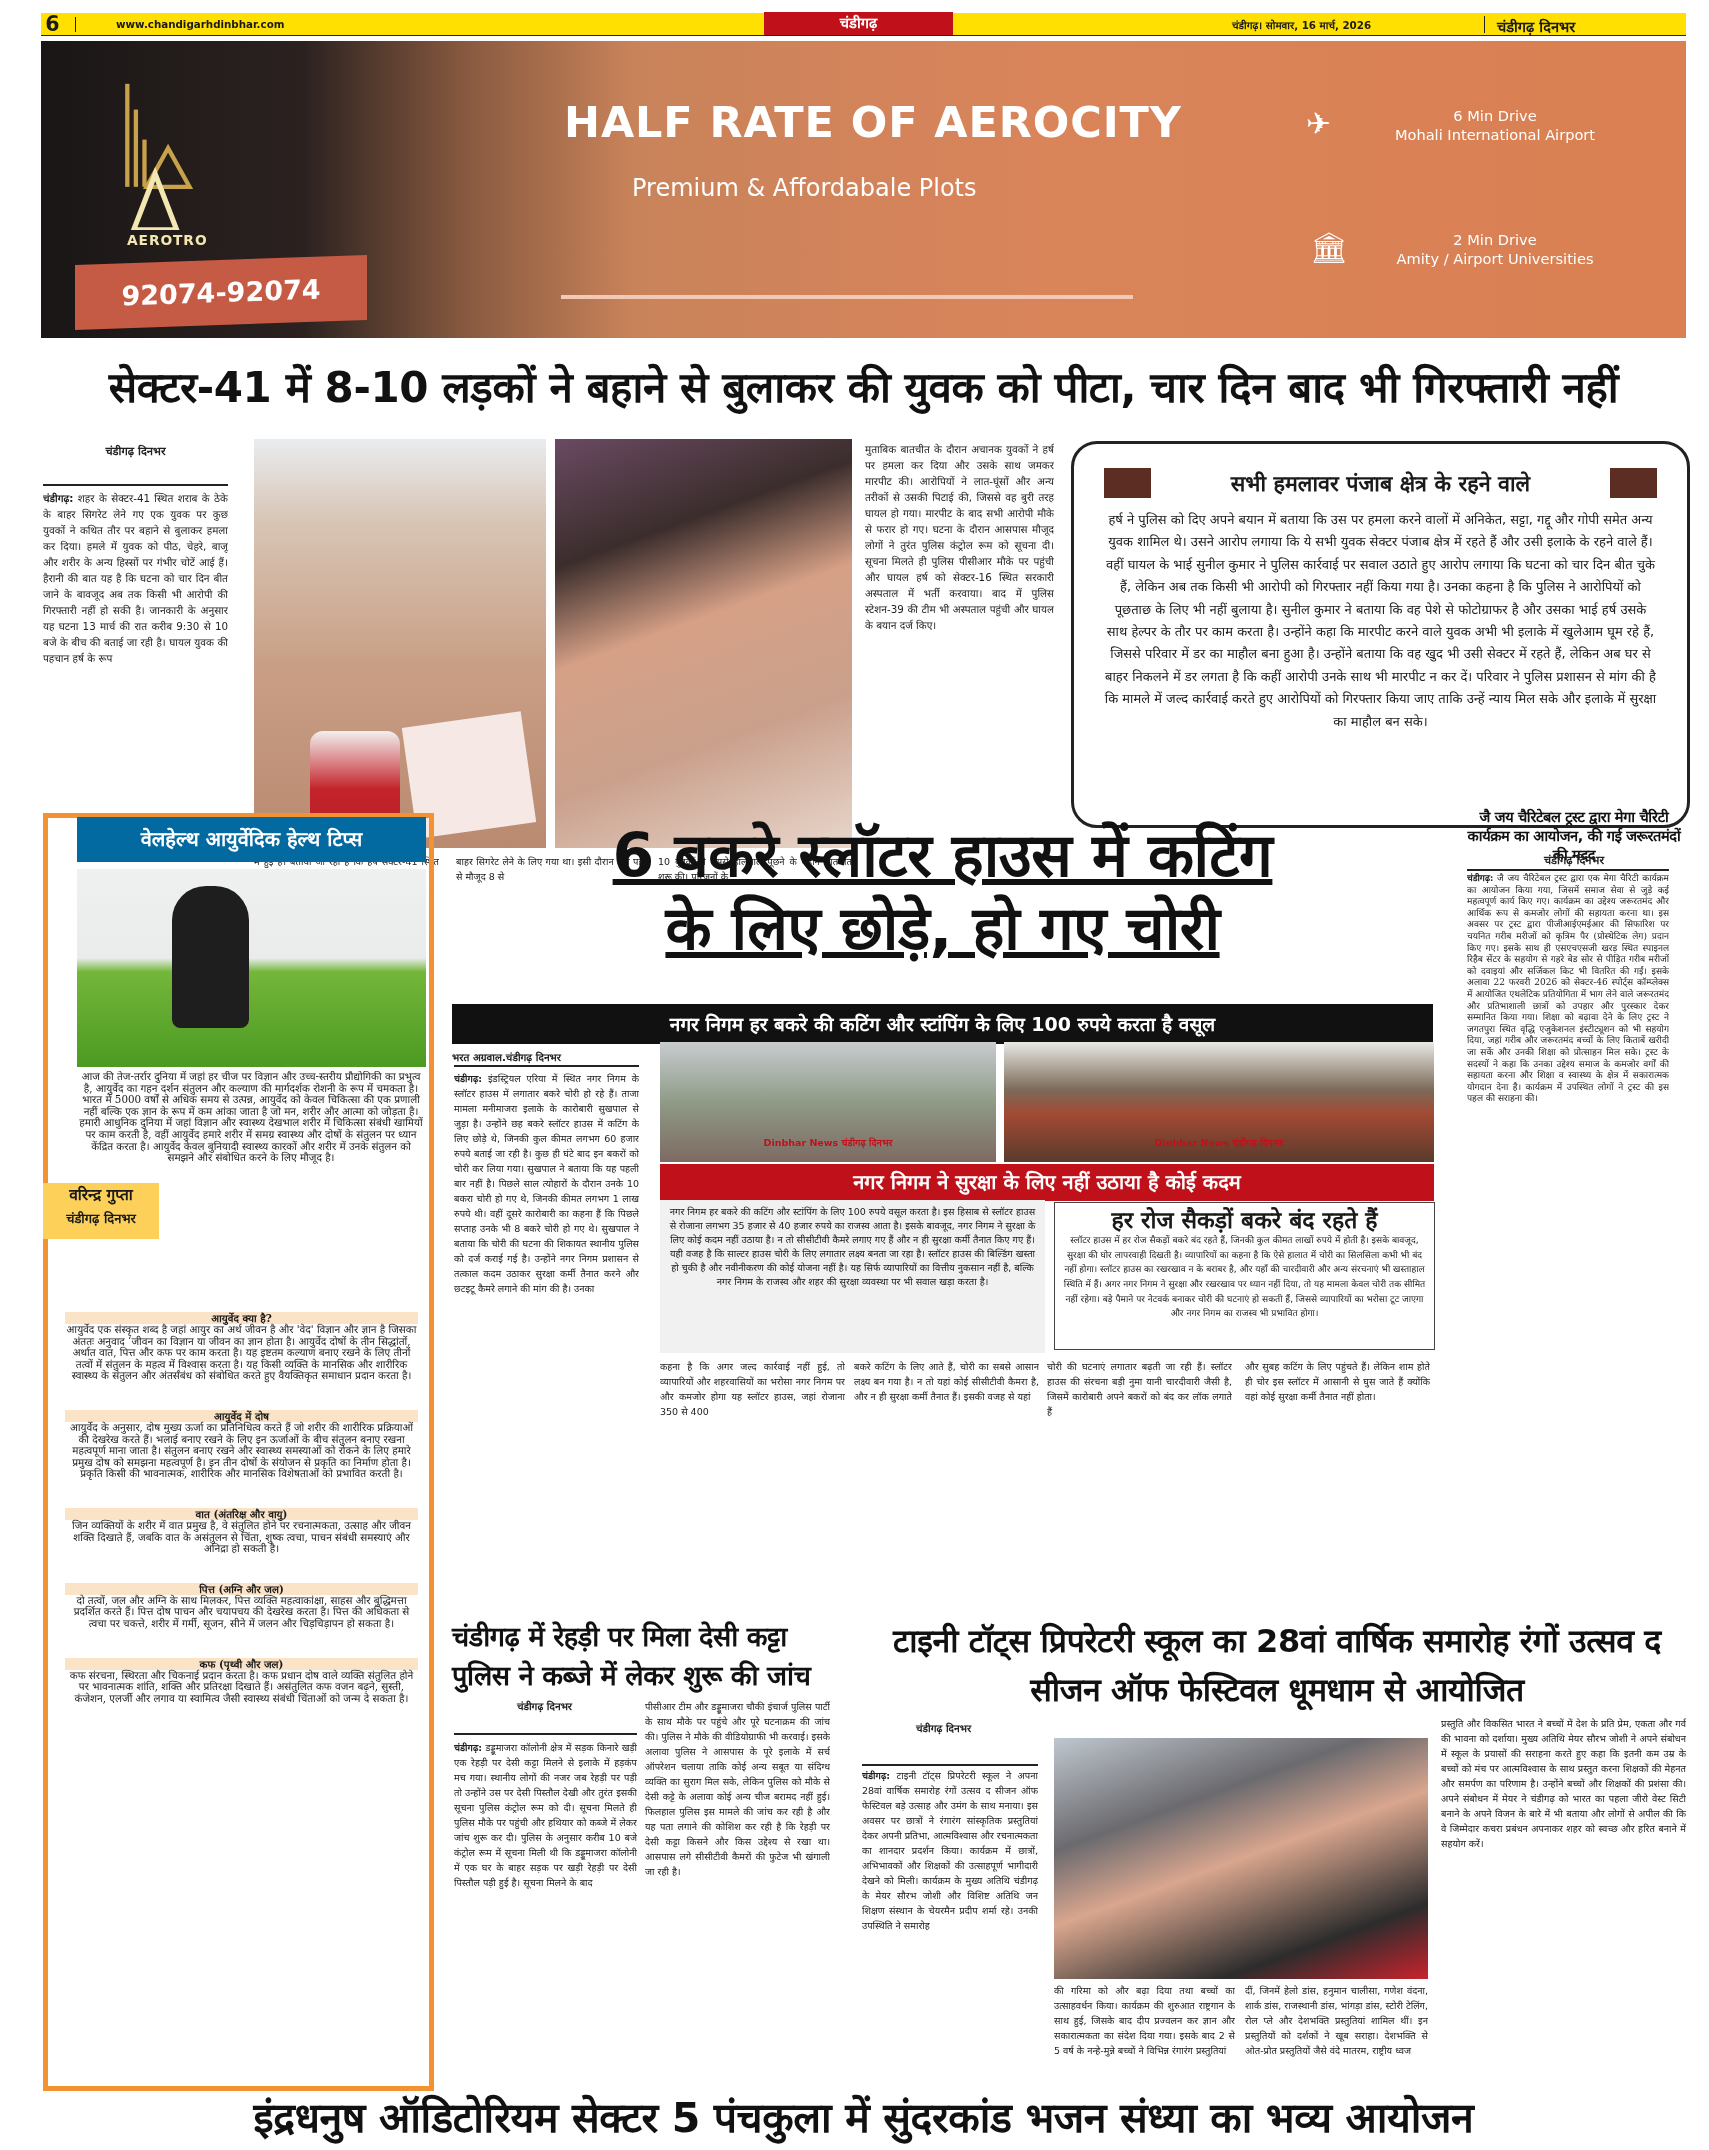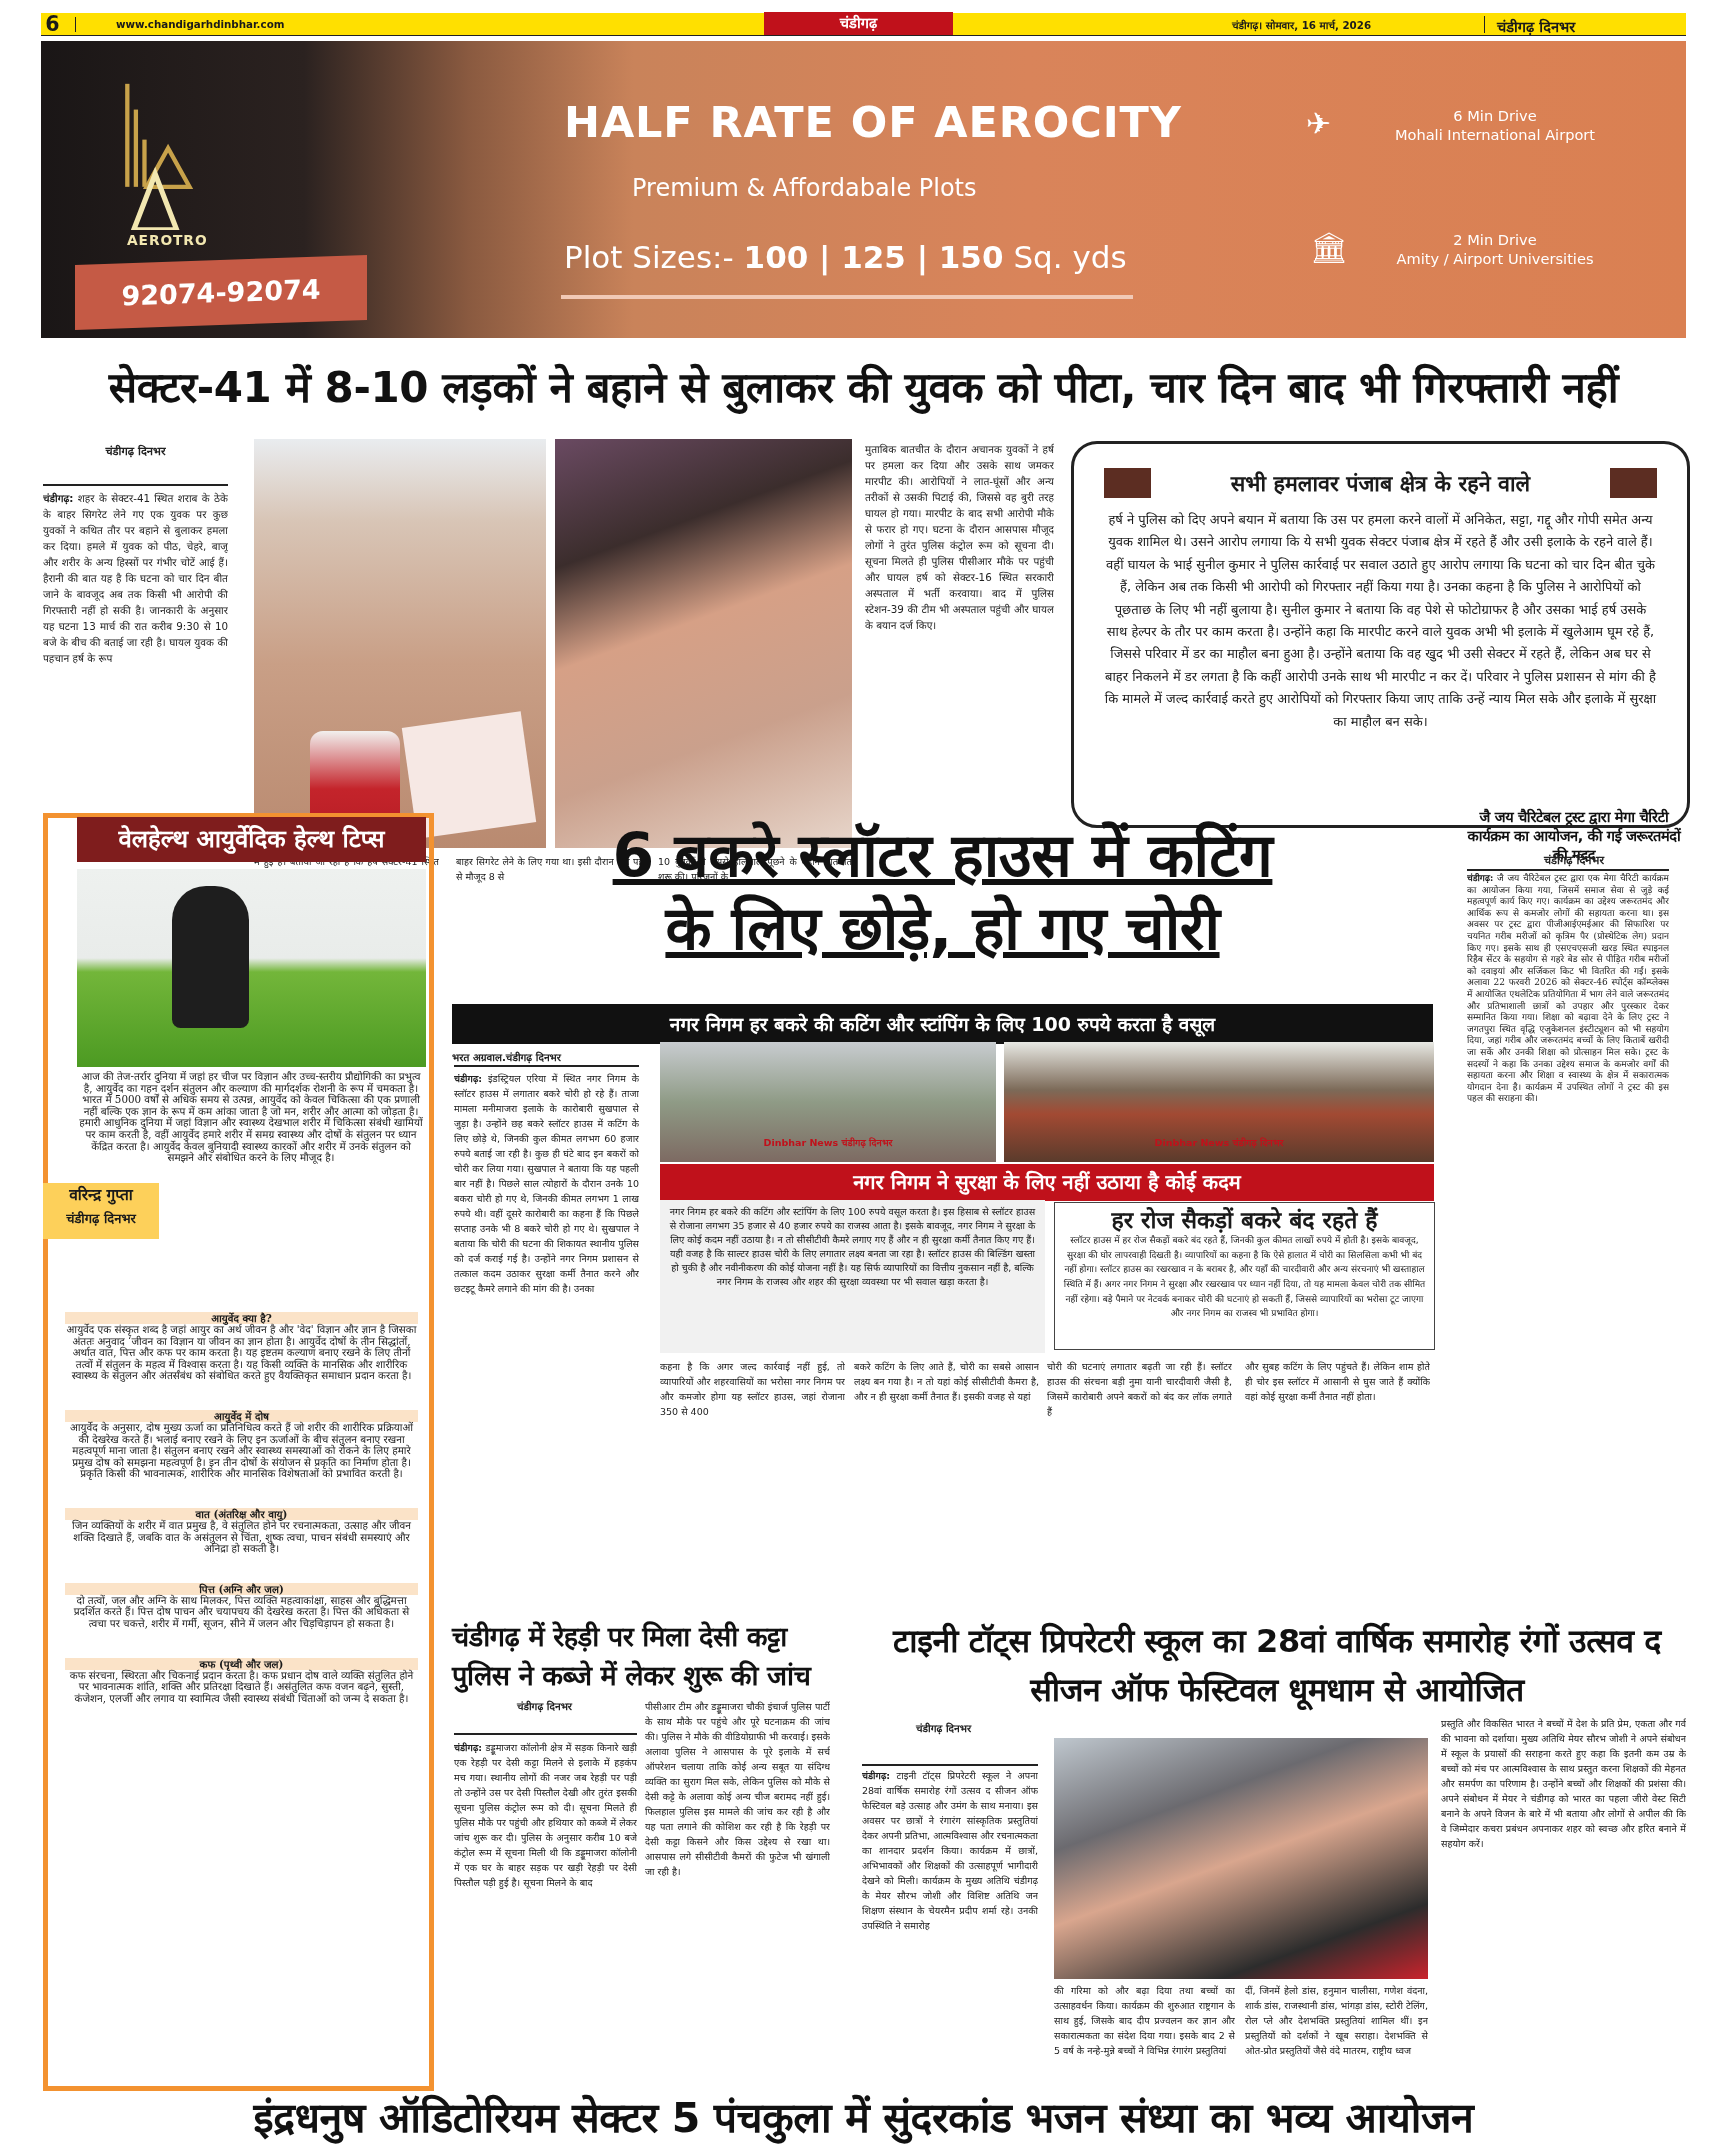--- a/index.html
+++ b/index.html
@@ -60,21 +60,21 @@
   .wm { position:absolute; bottom:13px; left:0; right:0; font-size: 9.5px; font-weight:bold; color:#c0111b; text-align:center; }
 
   
   #box-attackers { left: 1071px; top: 441px; width: 619px; height: 387px; border: 3.4px solid #222; border-radius: 26px; padding: 0 20px; }
   #box-attackers .sq { position:absolute; top:24px; width:47px; height:30px; background:#5c2d22; }
   #box-attackers .title { position:absolute; top:24px; left:0; right:0; text-align:center; font-size: 21.5px; font-weight: bold; }
   #box-attackers .body { position:absolute; top:65px; left:30px; right:30px; font-size: 13px; line-height: 22.4px; text-align: center; }
 
   
   #box-health { left: 43px; top: 813px; width: 391px; height: 1278px; border: 5.2px solid #f39230; }
-  #health-title { left: 77px; top: 817px; width: 349px; height: 45px; background: #7f1d1d; color: #fff; font-size: 24px; font-weight: bold; text-align: center; line-height: 45px; }
+  #health-title { left: 77px; top: 817px; width: 349px; height: 45px; background: #0369a1; color: #fff; font-size: 20px; font-weight: bold; text-align: center; line-height: 45px; }
   #health-author { left: 43px; top: 1183px; width: 116px; height: 56px; background: #fdd05a; text-align: center; }
   #health-author .name { font-size: 15.5px; font-weight: bold; line-height: 25px; }
   #health-author .org { font-size: 13px; font-weight: bold; line-height: 22.4px; }
   .health-p { font-size: 10.3px; line-height: 11.6px; text-align: center; font-family: "DejaVu Serif", serif; }
   .health-h { background: #fbe3c8; font-size: 10.3px; font-weight: bold; text-align: center; line-height: 12px; font-family: "DejaVu Serif", serif; margin-top: 28px; }
 
   
   #red-strip { left: 660px; top: 1164px; width: 774px; height: 37px; background: #c0111b; color: #fff; font-size: 20px; font-weight: bold; text-align: center; line-height: 37px; }
   #gray-box { left: 660px; top: 1200px; width: 385px; height: 153px; background: #f1f1f1; padding: 5.2px 7.7px; font-size: 9.5px; line-height: 14px; text-align: center; }
   #daily-box { left: 1054px; top: 1202px; width: 381px; height: 148px; border: 0.9px solid #444; padding: 4.3px 5.2px; text-align: center; }
@@ -99,25 +99,20 @@
     <rect x="40" y="20" width="10" height="240" fill="#c8a24a"></rect>
     <rect x="60" y="80" width="10" height="180" fill="#c8a24a"></rect>
     <rect x="80" y="150" width="10" height="110" fill="#c8a24a"></rect>
     <polygon points="90,260 140,170 190,260" fill="none" stroke="#c8a24a" stroke-width="10"></polygon>
     <polygon points="60,360 110,230 160,360" fill="none" stroke="#f2e7b0" stroke-width="12"></polygon>
   </svg>
   <div id="ad-brand" class="abs">AEROTRO</div>
   <div id="ad-phone" class="abs">92074-92074</div>
   <div id="ad-head" class="abs">HALF RATE OF AEROCITY</div>
   <div id="ad-sub" class="abs">Premium &amp; Affordabale Plots</div>
-  <div id="ad-sizes" class="abs">
-    <span>Plot Sizes:-</span>
-    <b>100 | 125 | 150</b>
-    <span>Sq. yds</span>
-  </div>
   <div id="ad-underline" class="abs"></div>
   <div class="abs ad-icon" style="left:1265px;top:65px;">✈</div>
   <div class="abs ad-feat" style="left:1299px;top:65px;width:310px;">
     <div>6 Min Drive</div>
     <div>Mohali International Airport</div>
   </div>
   <div class="abs ad-icon" style="left:1269px;top:189px;">🏛</div>
   <div class="abs ad-feat" style="left:1299px;top:189px;width:310px;">
     <div>2 Min Drive</div>
     <div>Amity / Airport Universities</div>

